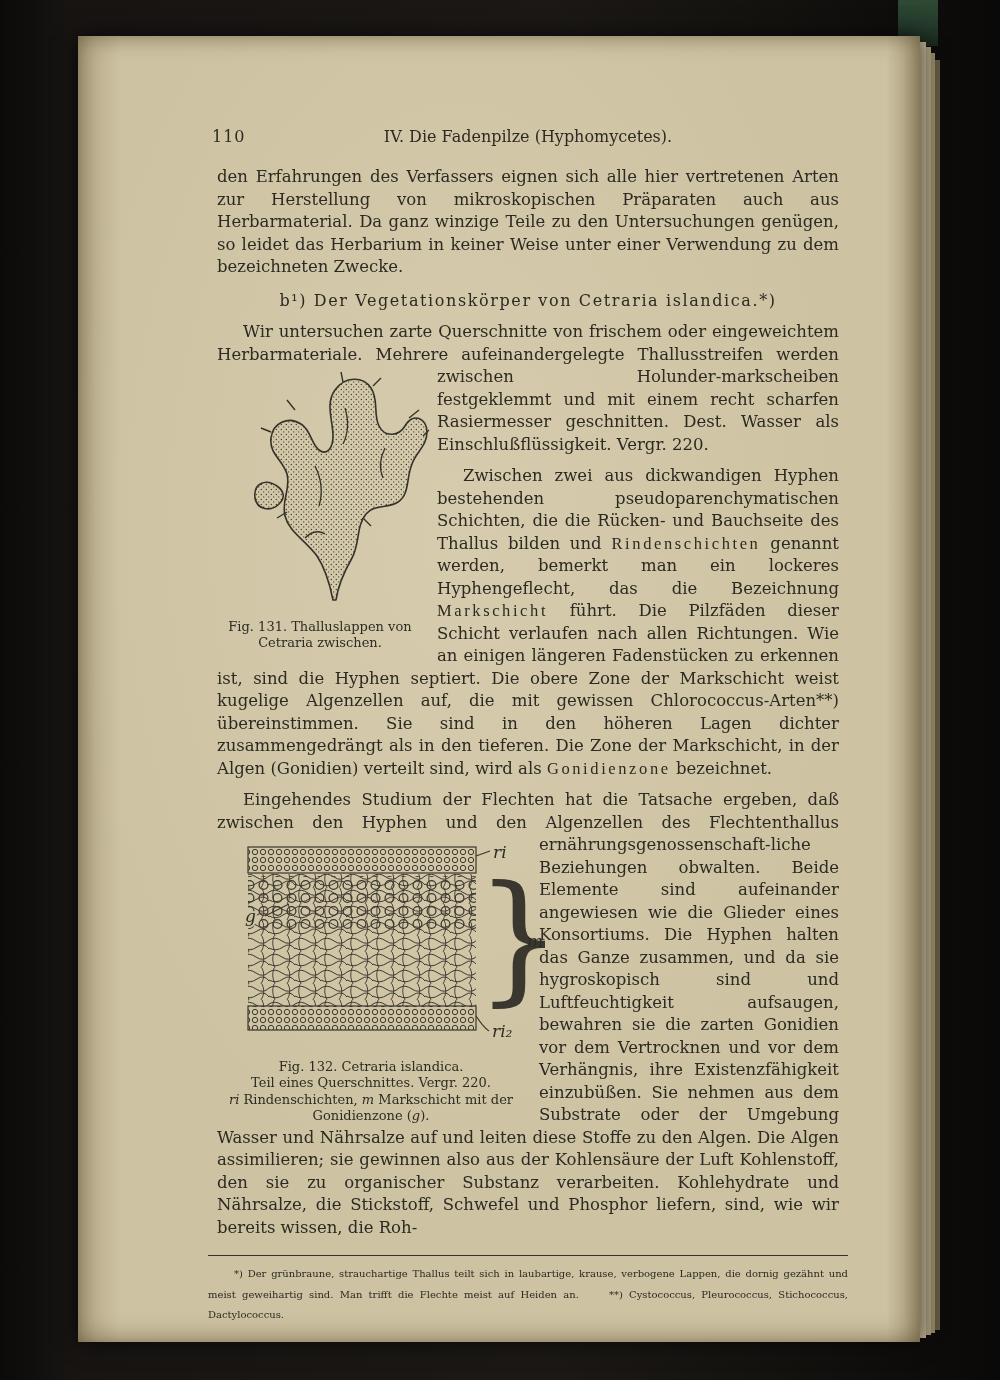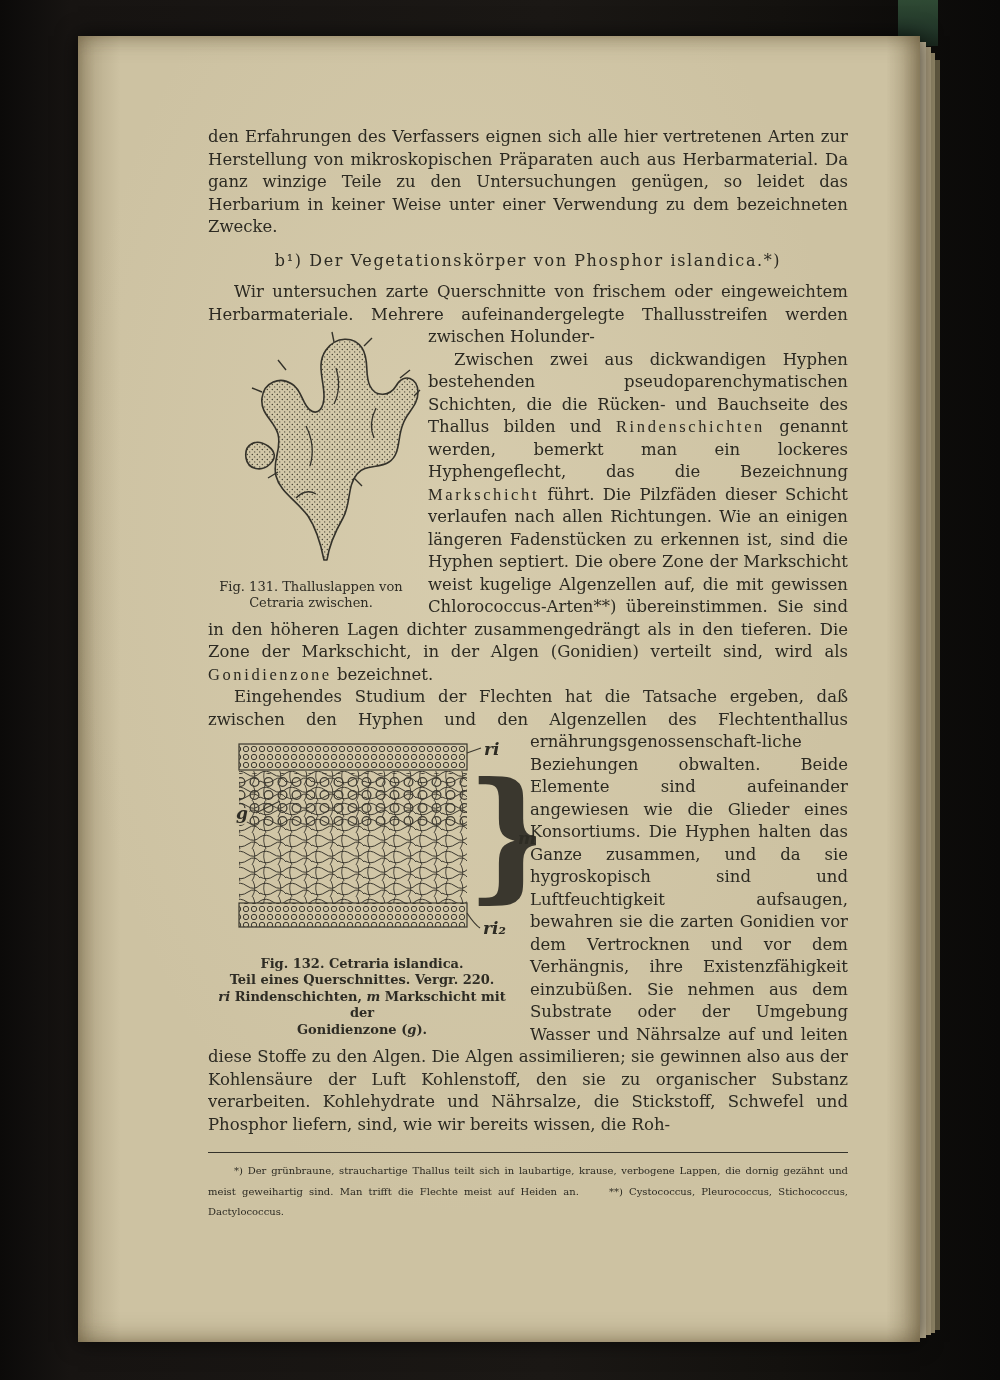--- a/index.html
+++ b/index.html
@@ -29,27 +29,27 @@
       inset 0 12px 22px -10px rgba(90,75,45,.35),
       inset 0 -14px 26px -12px rgba(90,75,45,.40);
   }
   .content{
     position:absolute;left:130px;top:90px;width:640px;height:1195px;overflow:hidden;
     color:#2c2a22;font-size:16.5px;line-height:22.5px;text-align:justify;
   }
   .header{position:relative;height:24px;font-size:16px;margin-bottom:16px;}
   .pagenum{position:absolute;left:4px;top:0;letter-spacing:1px;}
   .running-title{display:block;text-align:center;}
-  .para{margin:0;}
+  .para{margin:9px;}
   .indent{text-indent:26px;}
   .sect-heading{text-align:center;letter-spacing:1.6px;margin:11px 0 9px;font-size:16px;}
   .gesperrt{letter-spacing:2.6px;font-family:Liberation Serif, serif;}
   .figure{text-align:center;}
   .fig131{float:left;width:202px;margin:2px 16px 2px 2px;}
-  .fig132{float:left;width:308px;margin:6px 14px 2px 0;font-weight:bold;}
+  .fig132{float:left;width:308px;margin:6px 14px 2px 0;}
   .fig-caption{font-size:13px;line-height:16.5px;margin-top:6px;text-align:center;
     text-indent:0;color:#2e2c24;}
   .it{font-style:italic;}
   .figlabel{font-style:italic;font-size:17px;font-family:"DejaVu Serif",serif;fill:#2e2c24;}
   .brace{font-size:140px;font-family:"DejaVu Serif",serif;fill:#3a372e;}
   .footnote-sep{border-top:1.3px solid #34322a;margin-top:16px;margin-bottom:8px;width:100%;clear:both;}
   .footnotes{font-size:10px;line-height:20.5px;text-align:justify;text-indent:26px;}
   .fn2{margin-left:30px;}
 </style>
 </head>
@@ -58,24 +58,28 @@
 <div class="scene">
   <div class="green-corner"></div>
   <div class="edge s1"></div>
   <div class="edge s2"></div>
   <div class="edge s3"></div>
   <div class="edge s4"></div>
 
   <div class="paper">
     <div class="content">
 
+      <div class="header">
+        <span class="pagenum">110</span>
+        <span class="running-title">IV. Die Fadenpilze (Hyphomycetes).</span>
+      </div>
 
       <div class="para">den Erfahrungen des Verfassers eignen sich alle hier vertretenen Arten zur Herstellung von mikroskopischen Präparaten auch aus Herbarmaterial. Da ganz winzige Teile zu den Untersuchungen genügen, so leidet das Herbarium in keiner Weise unter einer Verwendung zu dem bezeichneten Zwecke.</div>
 
-      <div class="sect-heading">b¹) Der Vegetationskörper von Phosphor islandica.*)</div>
+      <div class="sect-heading">b¹) Der Vegetationskörper von Cetraria islandica.*)</div>
 
       <div class="para indent"><span>Wir untersuchen zarte Querschnitte von frischem oder eingeweichtem Herbarmateriale. Mehrere aufeinandergelegte Thallusstreifen werden zwischen Holunder-</span><div class="figure fig131"><svg width="185" height="238" viewBox="0 0 185 238">
               <defs>
                 <pattern id="stip" width="5" height="5" patternUnits="userSpaceOnUse">
                   <circle cx="1.3" cy="1.5" r="0.75" fill="#454234"></circle>
                   <circle cx="3.7" cy="3.9" r="0.65" fill="#454234"></circle>
                 </pattern>
               </defs>
               <g stroke="#34322a" stroke-width="1.6" fill="url(#stip)" stroke-linejoin="round">
                 <path d="M88 232 C84 212 80 200 72 188 C60 172 44 164 40 148 C36 132 46 122 42 106 C38 92 24 86 26 70 C28 54 44 48 56 56 C66 62 66 76 74 82 C82 88 88 80 88 68 C88 52 80 36 90 22 C100 8 118 8 126 20 C134 32 128 46 134 58 C140 70 154 68 160 58 C168 44 182 50 182 64 C182 78 171 84 167 96 C161 110 165 126 153 134 C143 141 129 136 121 146 C111 158 115 176 107 190 C99 204 93 218 91 232 Z"></path>
@@ -83,21 +87,21 @@
               </g>
               <g stroke="#34322a" stroke-width="1.3" fill="none">
                 <path d="M70 98 Q80 118 74 138"></path>
                 <path d="M100 40 Q106 60 98 76"></path>
                 <path d="M140 80 Q132 96 138 110"></path>
                 <path d="M60 170 Q70 160 80 166"></path>
               </g>
               <g stroke="#34322a" stroke-width="1.4">
                 <path d="M50 42 L42 32 M98 14 L96 4 M128 18 L136 10 M164 50 L174 42 M42 144 L32 150 M118 150 L126 158 M178 68 L184 62 M26 64 L16 60"></path>
               </g>
-            </svg><div class="fig-caption"><span>Fig. 131. Thalluslappen von</span><br><span>Cetraria zwischen.</span></div></div></div>
+            </svg><div class="fig-caption"><span>Fig. 131. Thalluslappen von</span><br><span>Cetraria zwischen.</span></div></div><span>markscheiben festgeklemmt und mit einem recht scharfen Rasiermesser geschnitten. Dest. Wasser als Einschlußflüssigkeit. Vergr. 220.</span></div>
 
       <div class="para indent"><span>Zwischen zwei aus dickwandigen Hyphen bestehenden pseudoparenchymatischen Schichten, die die Rücken- und Bauchseite des Thallus bilden und </span><span class="gesperrt">Rindenschichten</span><span> genannt werden, bemerkt man ein lockeres Hyphengeflecht, das die Bezeichnung </span><span class="gesperrt">Markschicht</span><span> führt. Die Pilzfäden dieser Schicht verlaufen nach allen Richtungen. Wie an einigen längeren Fadenstücken zu erkennen ist, sind die Hyphen septiert. Die obere Zone der Markschicht weist kugelige Algenzellen auf, die mit gewissen Chlorococcus-Arten**) übereinstimmen. Sie sind in den höheren Lagen dichter zusammengedrängt als in den tieferen. Die Zone der Markschicht, in der Algen (Gonidien) verteilt sind, wird als </span><span class="gesperrt">Gonidienzone</span><span> bezeichnet.</span></div>
 
       <div class="para indent"><span>Eingehendes Studium der Flechten hat die Tatsache ergeben, daß zwischen den Hyphen und den Algenzellen des Flechtenthallus ernährungsgenossenschaft-</span><div class="figure fig132"><svg width="302" height="206" viewBox="0 0 302 206">
               <defs>
                 <pattern id="cellp" width="8" height="8" patternUnits="userSpaceOnUse">
                   <circle cx="4" cy="4" r="2.7" fill="none" stroke="#3a372e" stroke-width="1"></circle>
                 </pattern>
                 <pattern id="gonp" width="14" height="13" patternUnits="userSpaceOnUse">
                   <circle cx="6.5" cy="6" r="4.4" fill="none" stroke="#3a372e" stroke-width="1.3"></circle>

